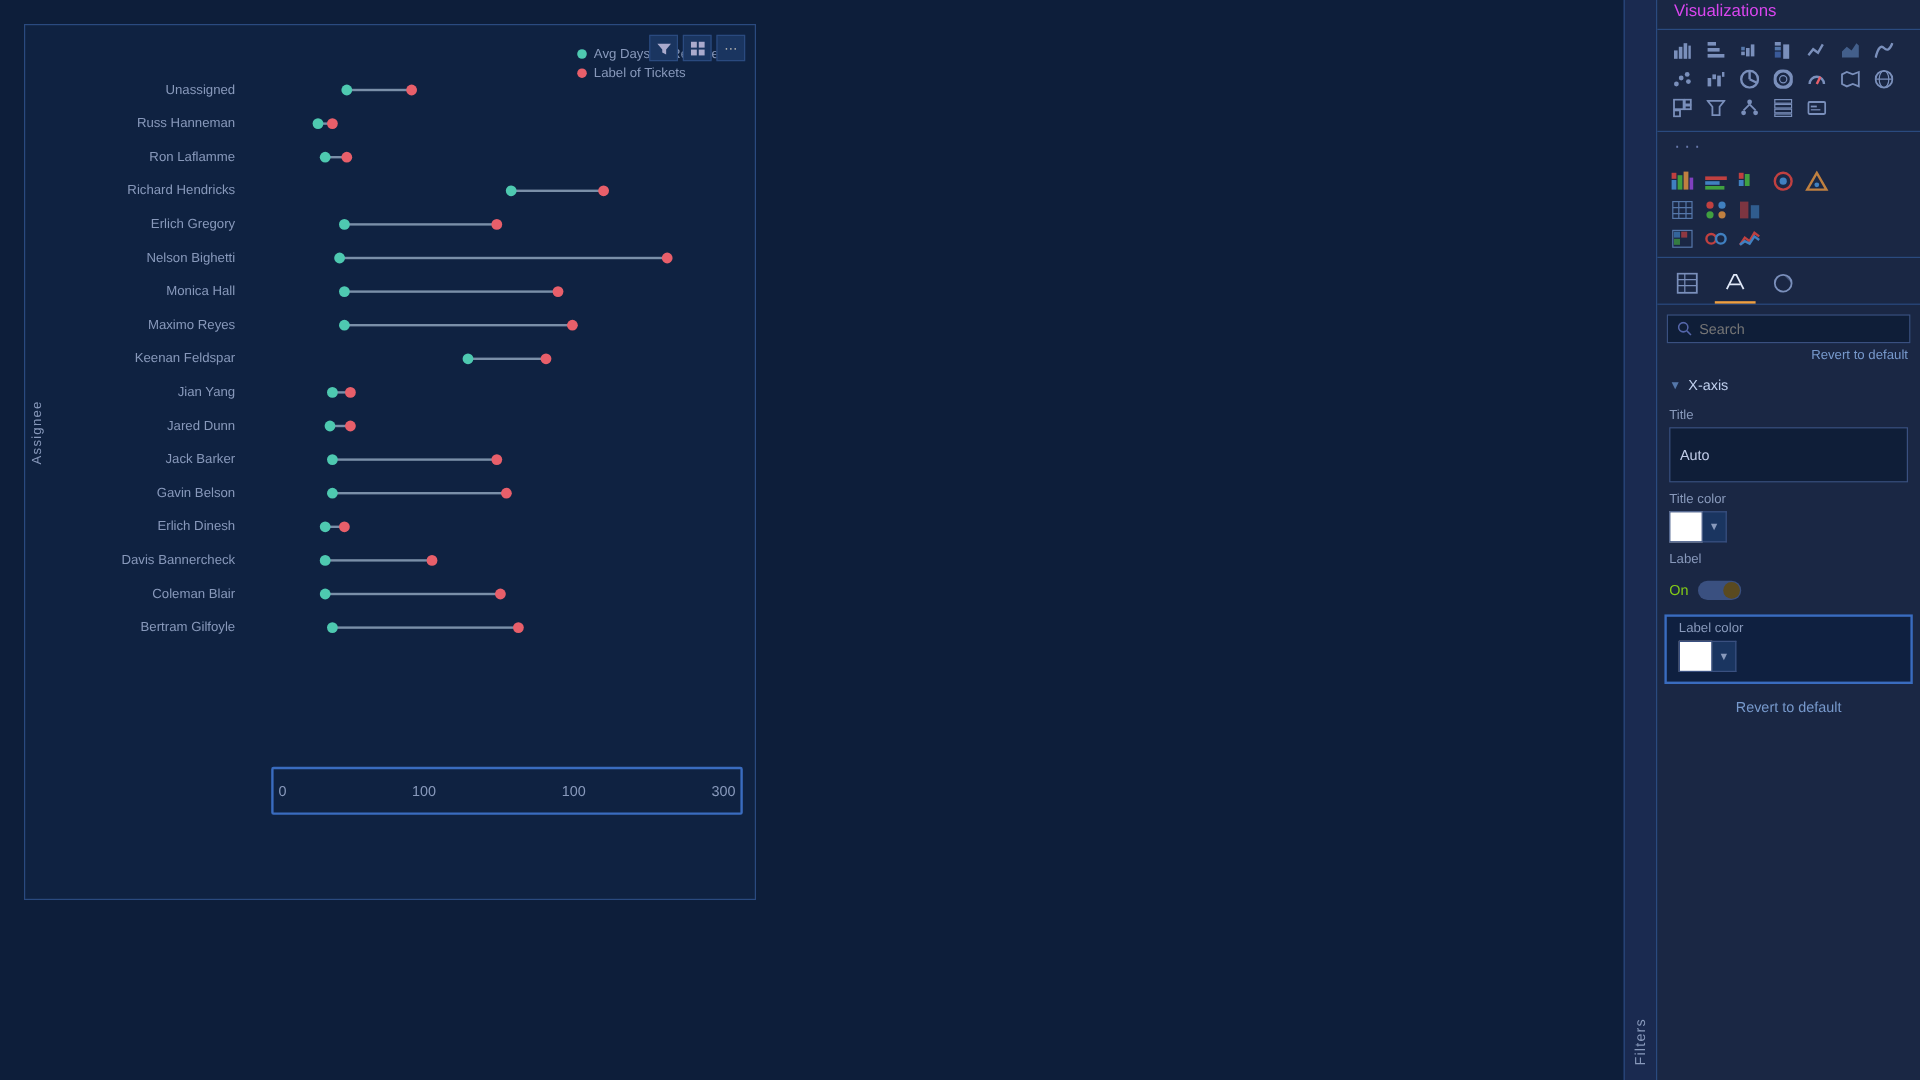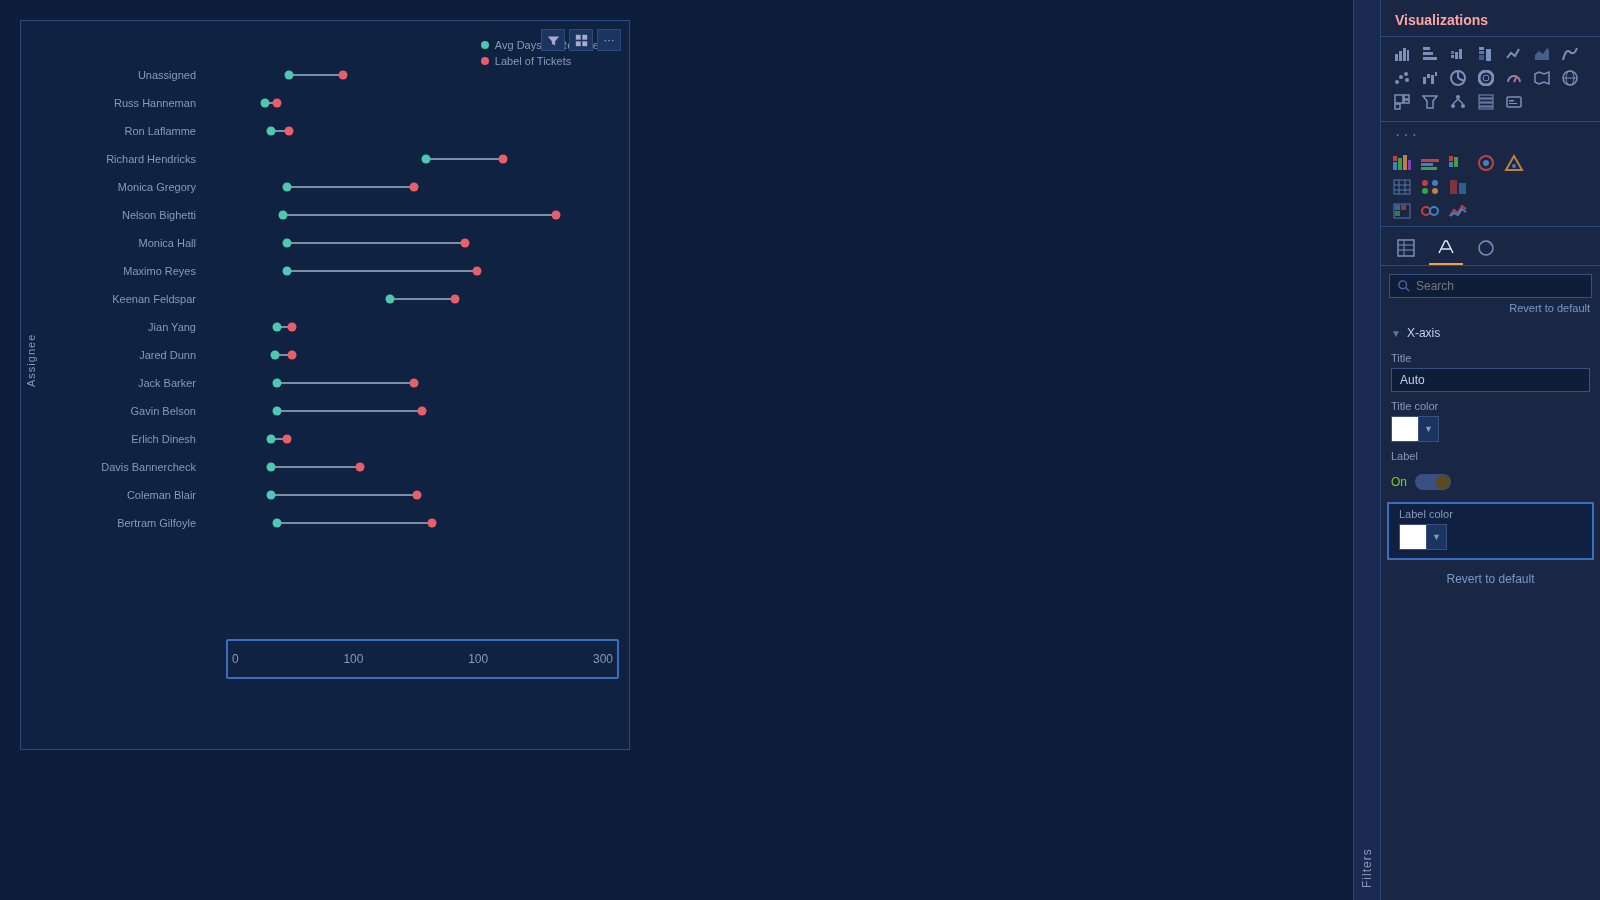--- a/index.html
+++ b/index.html
@@ -188,24 +188,24 @@
       width: 220px;
       background: #1a2744;
       border-left: 1px solid #2a4a7f;
       display: flex;
       flex-direction: column;
       overflow: hidden;
       flex-shrink: 0;
     }
 
     .viz-header {
-      padding: 12px 14px 8px;
+      padding: 0 14px 8px;
       font-size: 14px;
-      font-weight: 700;
-      color: #fca5a5;
+      font-weight: 400;
+      color: #d946ef;
       border-bottom: 1px solid #2a4a7f;
     }
 
     .viz-icons-grid {
       display: flex;
       flex-direction: column;
       padding: 6px 8px;
       border-bottom: 1px solid #2a4a7f;
     }
 
@@ -351,21 +351,21 @@
       color: #8899bb;
       margin-bottom: 4px;
     }
 
     .field-input {
       width: 100%;
       background: #0f1e38;
       border: 1px solid #3a5080;
       color: #c0cce8;
       font-size: 12px;
-      padding: 4px 8px;
+      padding: 15px 8px;
       outline: none;
     }
 
     .color-picker-row {
       display: flex;
       align-items: center;
       gap: 0;
     }
 
     .color-box {
@@ -528,21 +528,21 @@
             </div>
             <div class="chart-row">
               <div class="row-label">Richard Hendricks</div>
               <div class="row-track">
                 <div class="dumbbell-line" style="left: 219.688px; width: 77.1875px;"></div>
                 <div class="dot dot-teal" style="left: 219.688px;"></div>
                 <div class="dot dot-red" style="left: 296.875px;"></div>
               </div>
             </div>
             <div class="chart-row">
-              <div class="row-label">Monica Gregory</div>
+              <div class="row-label">Erlich Gregory</div>
               <div class="row-track">
                 <div class="dumbbell-line" style="left: 80.75px; width: 127.062px;"></div>
                 <div class="dot dot-teal" style="left: 80.75px;"></div>
                 <div class="dot dot-red" style="left: 207.812px;"></div>
               </div>
             </div>
             <div class="chart-row">
               <div class="row-label">Nelson Bighetti</div>
               <div class="row-track">
                 <div class="dumbbell-line" style="left: 77.1875px; width: 273.125px;"></div>

